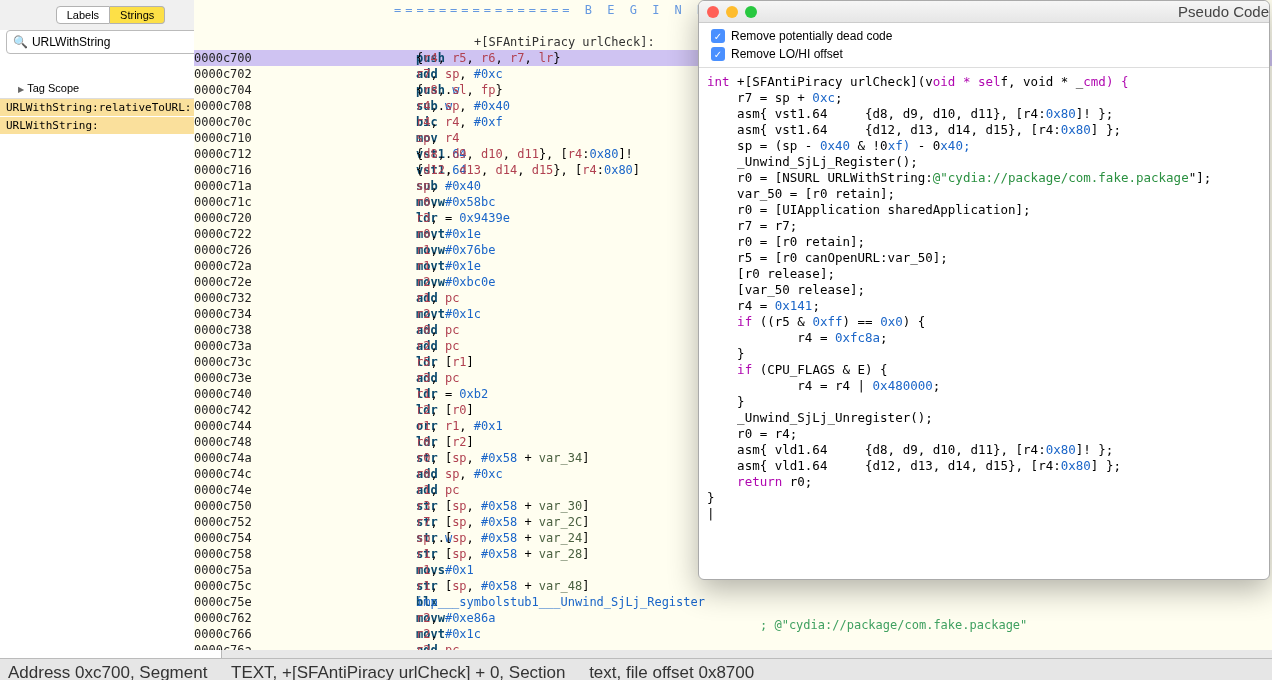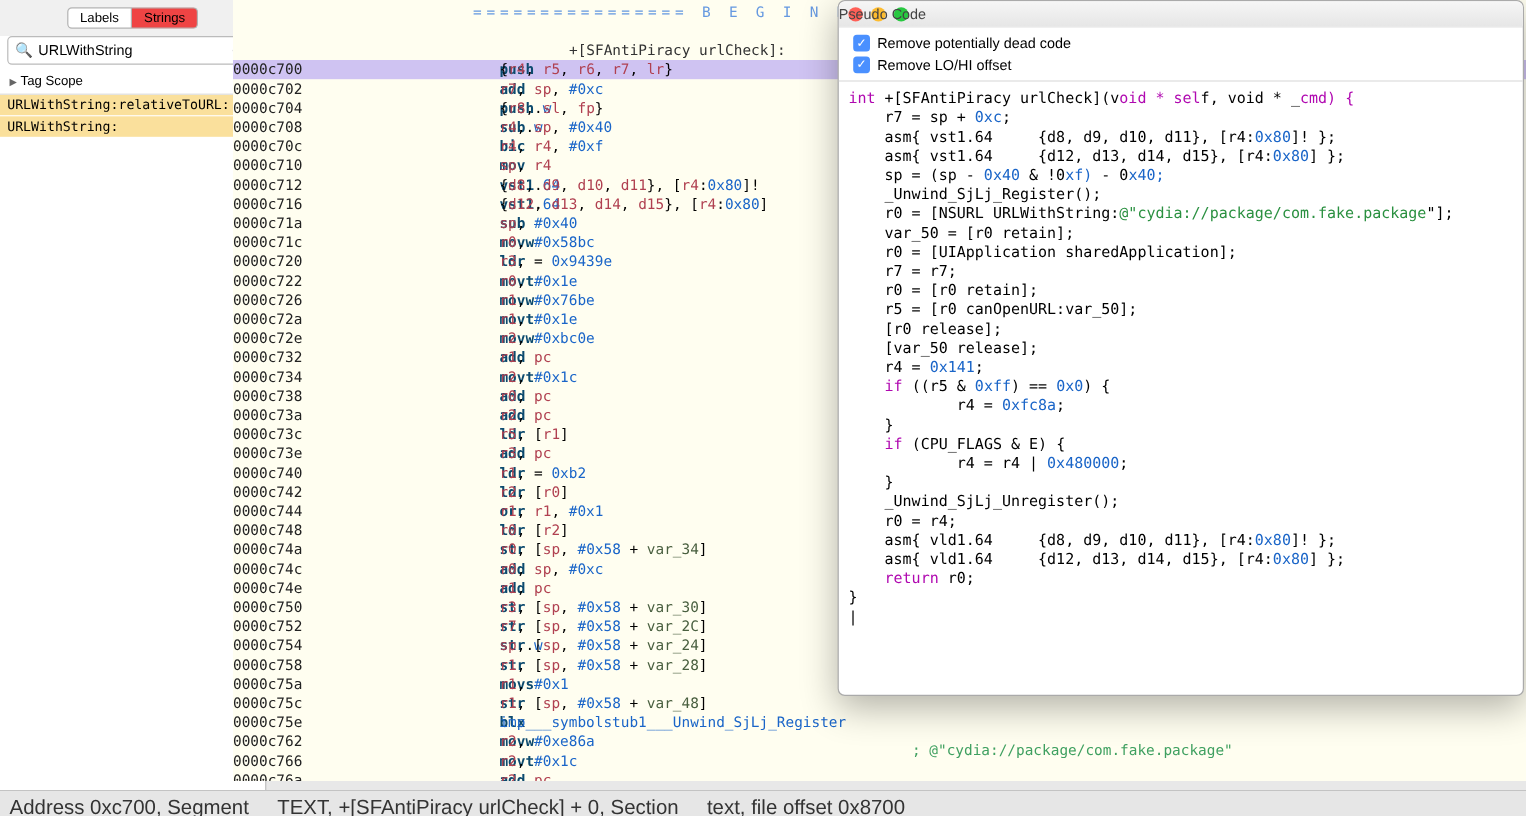--- a/index.html
+++ b/index.html
@@ -31,43 +31,44 @@
     }
     .seg {
       border: 1px solid #b2b2b2;
       padding: 2px 10px;
       font-size: 11px;
       background: #fff;
       cursor: default;
     }
     .seg:first-child { border-radius: 4px 0 0 4px; }
     .seg:last-child { border-radius: 0 4px 4px 0; border-left: none; }
-    .seg.on { background: #ef4444; }
+    .seg.on { background: #fde047; }
     .search-wrap {
       padding: 4px 6px;
       border-bottom: 1px solid #ddd;
       display: flex;
       align-items: center;
       background: #fff;
       border: 1px solid #bbb;
       border-radius: 4px;
       margin: 0 6px 4px 6px;
     }
     .search-wrap .glass { font-size: 12px; color: #888; margin-right: 4px; }
     .search-wrap input {
       border: none; outline: none; flex: 1; font-size: 12px;
     }
     .clear-btn {
       background: #9a9a9a; color: #fff; border-radius: 50%;
       width: 14px; height: 14px; font-size: 9px; display: flex;
       align-items: center; justify-content: center; cursor: pointer;
     }
     .tagscope {
-      padding: 4px 8px; font-size: 11px;
+      padding: 4px 18px; font-size: 11px;
       border-bottom: 1px solid #ddd;
+      margin-top: 20px;
     }
     .tagscope::before { content: "▶"; font-size: 8px; margin-right: 3px; color: #666; }
     .results {
       flex: 1; overflow: auto;
       font-family: Menlo, Monaco, monospace;
       font-size: 11px;
     }
     .results div {
       padding: 2px 6px;
       background: #fae09c;
@@ -127,21 +128,21 @@
       border-bottom: 1px solid #ccc;
       display: flex; align-items: center;
       border-radius: 6px 6px 0 0;
       position: relative;
     }
     .traffic { display: flex; gap: 7px; padding-left: 8px; }
     .dot { width: 12px; height: 12px; border-radius: 50%; }
     .dot.r { background: #ff5f57; }
     .dot.y { background: #febc2e; }
     .dot.g { background: #28c840; }
-    .titlebar-title { position: absolute; left: 0; right: 0; text-align: left; font-size: 12px; color: #444; }
+    .titlebar-title { position: absolute; left: 0; right: 0; text-align: right; font-size: 15px; color: #444; }
     .opts { padding: 4px 12px; font-size: 12px; border-bottom: 1px solid #ddd; }
     .opts label { display: flex; align-items: center; gap: 6px; padding: 2px 0; }
     .chk {
       width: 14px; height: 14px; border-radius: 3px;
       background: #4a90ff; display: inline-flex; align-items: center;
       justify-content: center; color: #fff; font-size: 10px;
     }
     .pcode {
       flex: 1; overflow: auto;
       font-family: Menlo, Monaco, monospace;

